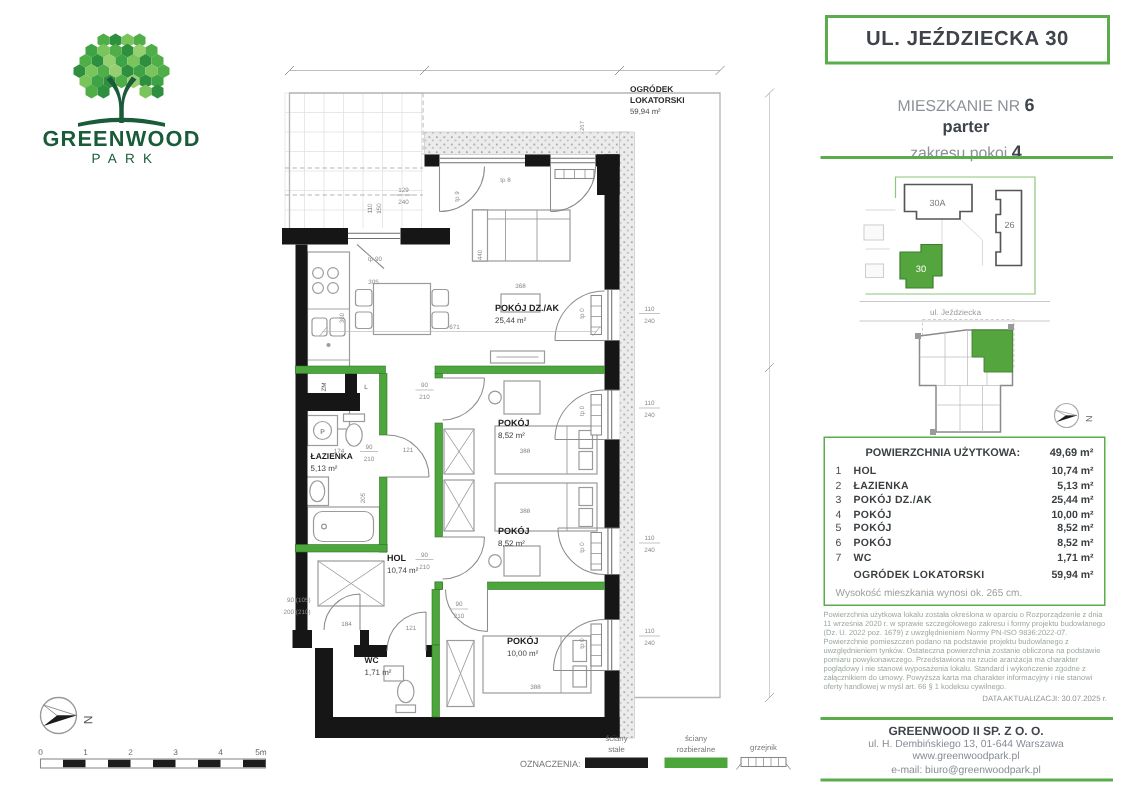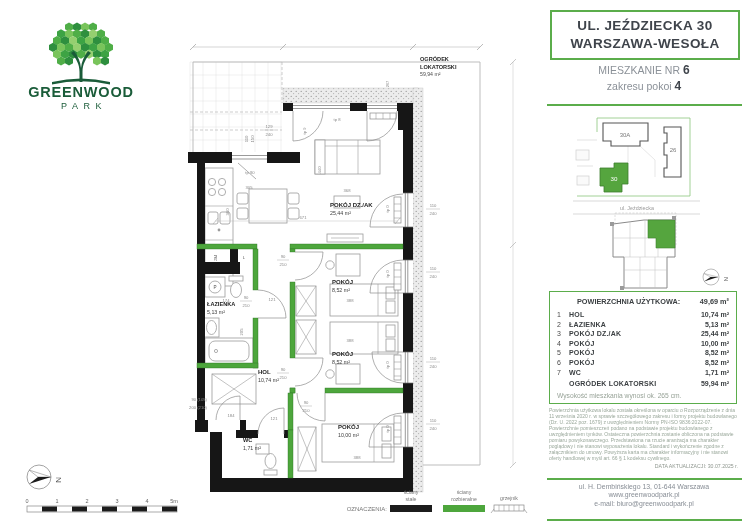--- a/index.html
+++ b/index.html
@@ -463,28 +463,28 @@
       <path d="M491,513 L494,509 M524,509 L527,513" stroke="#888" stroke-width="0.6" fill="none"></path>
     </g>
     <text x="509" y="500" font-size="5.2" fill="#777" text-anchor="middle">grzejnik</text>
   </g>
 </svg>
 
 <div class="rightcol">
 
   <div class="hdr-box">
     <div>UL. JEŹDZIECKA 30</div>
-    <div>WARSZAWA-WESOŁA</div>
   </div>
 
   <div class="unit-info">
     <div class="unit-line1">
       <span>MIESZKANIE NR</span>
       <b>6</b>
     </div>
+    <div class="unit-floor">parter</div>
     <div class="unit-line3">
       <span>zakresu pokoi</span>
       <b>4</b>
     </div>
   </div>
 
   <div class="hr-green" style="top:104px"></div>
 
   <div class="tbl">
     <div class="tbl-title">
@@ -535,20 +535,21 @@
   </div>
 
   <div class="disclaimer">
     <div>Powierzchnia użytkowa lokalu została określona w oparciu o Rozporządzenie z dnia 11 września 2020 r. w sprawie szczegółowego zakresu i formy projektu budowlanego (Dz. U. 2022 poz. 1679) z uwzględnieniem Normy PN-ISO 9836:2022-07. Powierzchnie pomieszczeń podano na podstawie projektu budowlanego z uwzględnieniem tynków. Ostateczna powierzchnia zostanie obliczona na podstawie pomiaru powykonawczego. Przedstawiona na rzucie aranżacja ma charakter poglądowy i nie stanowi wyposażenia lokalu. Standard i wykończenie zgodne z załącznikiem do umowy. Powyższa karta ma charakter informacyjny i nie stanowi oferty handlowej w myśl art. 66 § 1 kodeksu cywilnego.</div>
     <div class="discl-date">DATA AKTUALIZACJI: 30.07.2025 r.</div>
   </div>
 
   <div class="hr-green" style="top:478px"></div>
 
   <div class="company">
+    <div class="company-name">GREENWOOD II SP. Z O. O.</div>
     <div class="company-line">ul. H. Dembińskiego 13, 01-644 Warszawa</div>
     <div class="company-line">www.greenwoodpark.pl</div>
     <div class="company-line">e-mail: biuro@greenwoodpark.pl</div>
   </div>
 
   <div class="hr-green" style="top:519px"></div>
 </div>
 
 </div>
 

